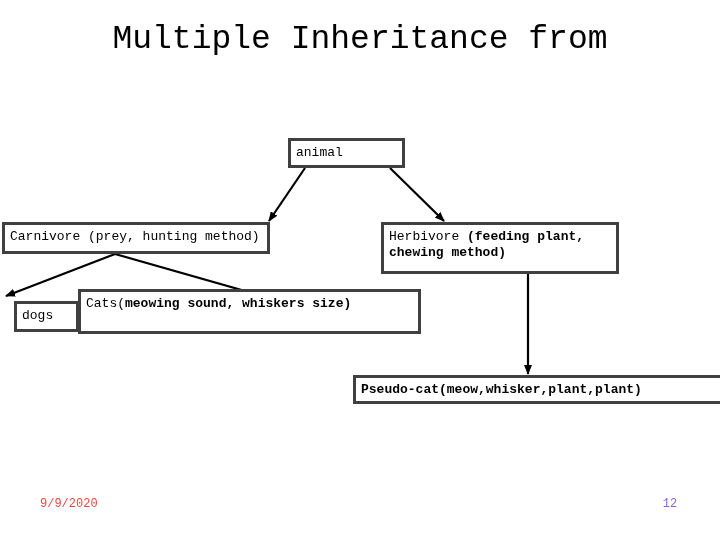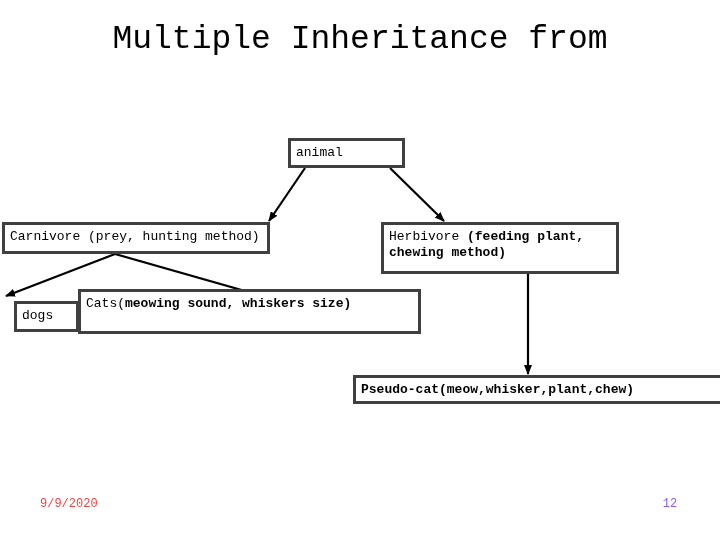--- a/index.html
+++ b/index.html
@@ -136,19 +136,19 @@
 
   <div class="node" id="node-dogs">
     <span class="reg">dogs</span>
   </div>
 
   <div class="node" id="node-cats">
     <span class="reg">Cats(</span><span class="bold">meowing sound, whiskers size)</span>
   </div>
 
   <div class="node" id="node-pseudocat">
-    <span class="bold">Pseudo-cat(meow,whisker,plant,chew)</span>
+    <span class="bold">Pseudo-cat(meow,whisker,plant,plant)</span>
   </div>
 
   <div id="footer-date">9/9/2020</div>
   <div id="footer-number">12</div>
 
 </div>
 
 </body></html>

